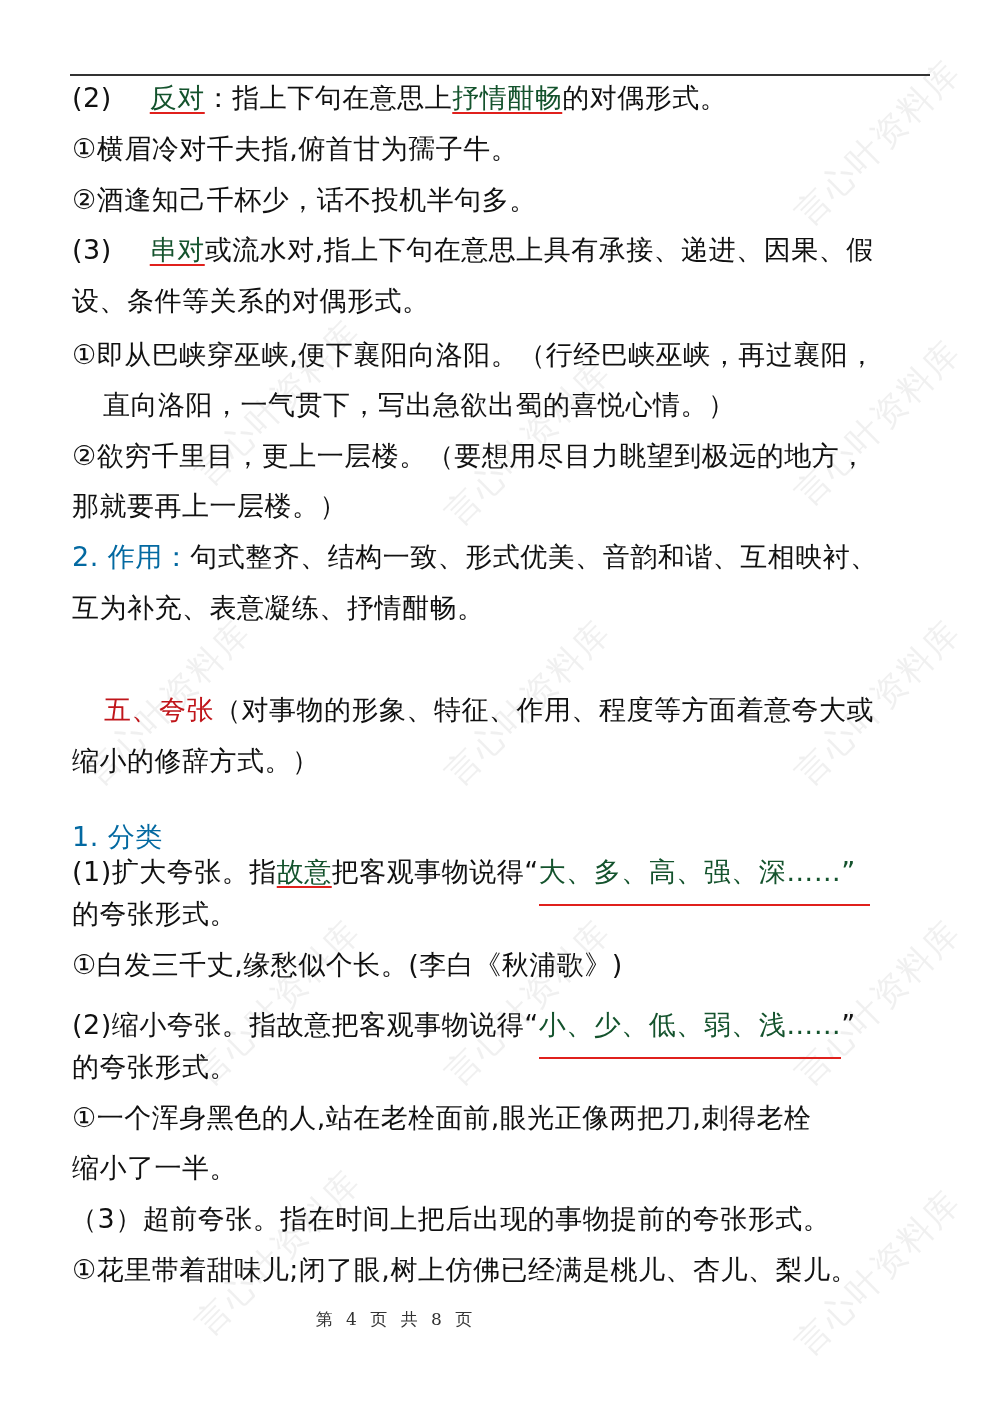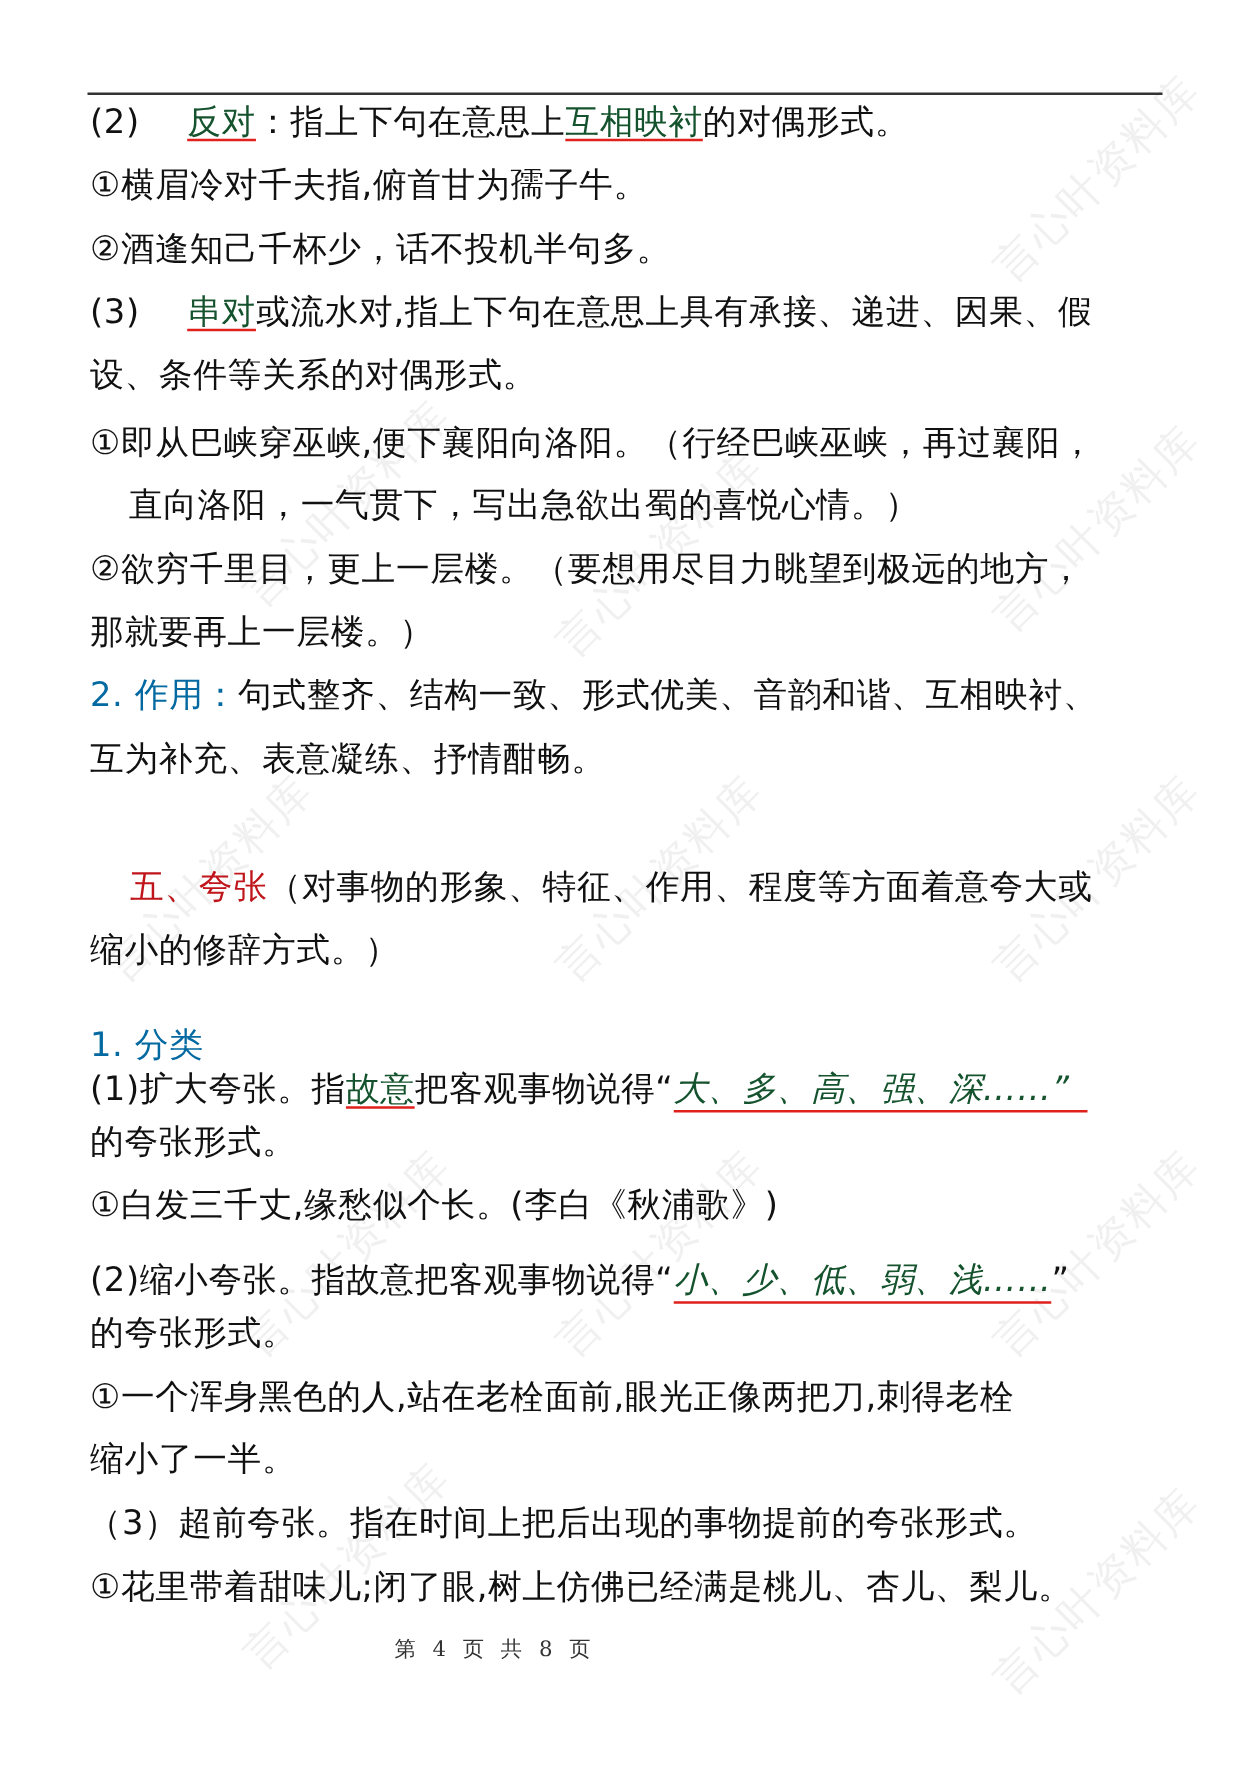--- a/index.html
+++ b/index.html
@@ -8,21 +8,21 @@
   .page { position: absolute; left: 0; top: 0; width: 1000px; height: 1415px; }
   .top-rule { position: absolute; left: 70px; top: 74px; width: 860px; height: 0;
               border-top: 2px solid #333333; }
   .line { position: absolute; left: 72px; white-space: nowrap; font-size: 27px;
           line-height: 36px; letter-spacing: 0.5px; }
   .red { color: #14532d; margin-top: 11px; }
   .darkred { color: #c0151a; }
   .blue { color: #0369a1; }
   .u { text-decoration: underline; text-decoration-color: #e0201c;
        text-decoration-thickness: 2px; text-underline-offset: 5px; }
-  .ul-wide { display: inline-block; border-bottom: 2px solid #e0201c; padding-bottom: 0px; line-height: 32px; font-style: italic; }
+  .ul-wide { display: inline-block; border-bottom: 2px solid #e0201c; padding-bottom: 16px; line-height: 32px; }
   .gap { display: inline-block; width: 38px; }
   .footer { position: absolute; left: 0; width: 792px; top: 1308px; text-align: center;
             font-size: 17px; color: #333333; letter-spacing: 4px; font-family: "DejaVu Serif", serif; }
   .wm { position: absolute; font-size: 34px; color: rgba(200,200,200,0.28); transform: rotate(-45deg);
         white-space: nowrap; pointer-events: none; letter-spacing: 2px; }
 </style>
 </head>
 <body>
 
 <div class="page">
@@ -36,21 +36,21 @@
   <div class="wm" style="left:60px;top:680px;">言心叶资料库</div>
   <div class="wm" style="left:170px;top:980px;">言心叶资料库</div>
   <div class="wm" style="left:420px;top:980px;">言心叶资料库</div>
   <div class="wm" style="left:770px;top:980px;">言心叶资料库</div>
   <div class="wm" style="left:170px;top:1230px;">言心叶资料库</div>
   <div class="wm" style="left:770px;top:1250px;">言心叶资料库</div>
 
   <div class="top-rule"></div>
 
   <div class="line" style="top:80px;">
-    <span>(2)</span><span class="gap"></span><span class="red u">反对</span><span>：指上下句在意思上</span><span class="red u">互相映衬</span><span>的对偶形式。</span>
+    <span>(2)</span><span class="gap"></span><span class="red u">反对</span><span>：指上下句在意思上</span><span class="red u">抒情酣畅</span><span>的对偶形式。</span>
   </div>
   <div class="line" style="top:131px;">①横眉冷对千夫指,俯首甘为孺子牛。</div>
   <div class="line" style="top:182px;">②酒逢知己千杯少，话不投机半句多。</div>
 
   <div class="line" style="top:232px;">
     <span>(3)</span><span class="gap"></span><span class="red u">串对</span><span>或流水对,指上下句在意思上具有承接、递进、因果、假</span>
   </div>
   <div class="line" style="top:283px;">设、条件等关系的对偶形式。</div>
   <div class="line" style="top:337px;">①即从巴峡穿巫峡,便下襄阳向洛阳。（行经巴峡巫峡，再过襄阳，</div>
   <div class="line" style="top:387px;margin-left:31px;">直向洛阳，一气贯下，写出急欲出蜀的喜悦心情。）</div>

